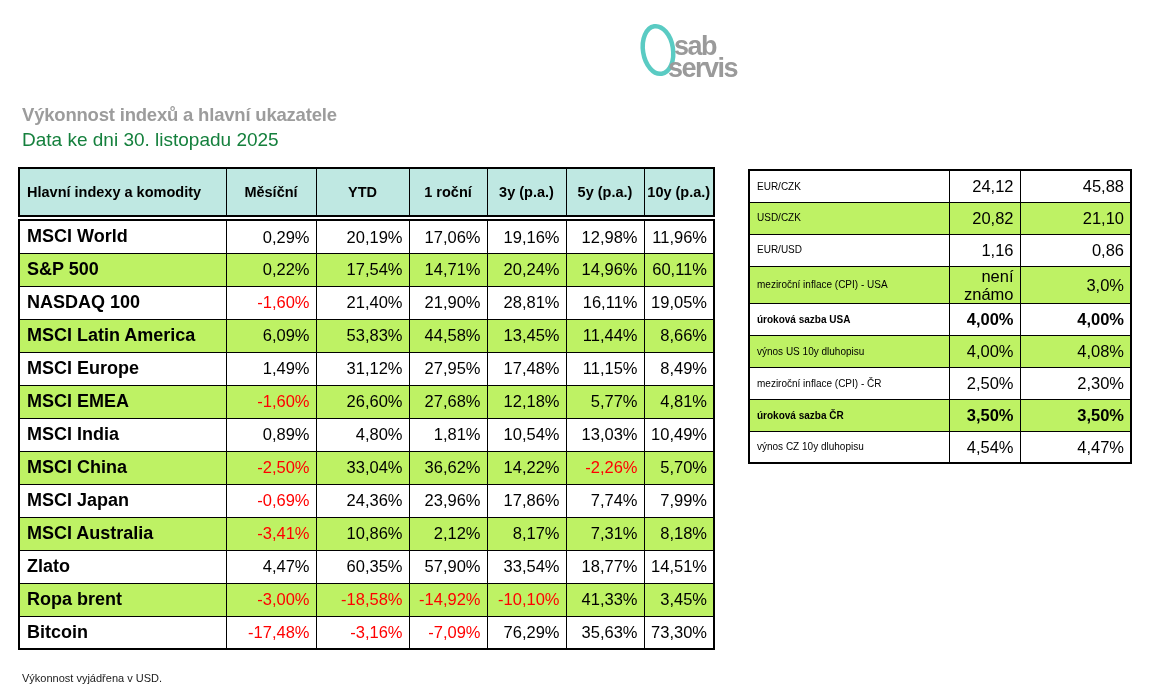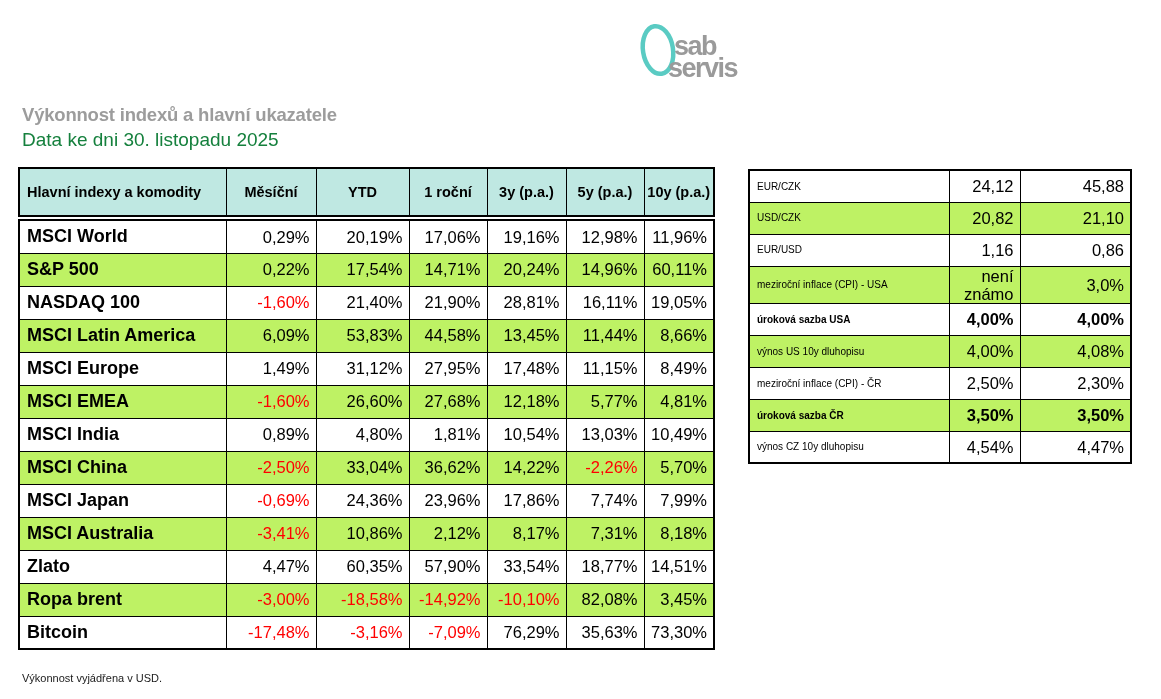--- a/index.html
+++ b/index.html
@@ -202,21 +202,21 @@
             <td class="val-cell">33,54%</td>
             <td class="val-cell">18,77%</td>
             <td class="val-cell">14,51%</td>
           </tr>
           <tr class="stripe">
             <td class="name-cell bold">Ropa brent</td>
             <td class="val-cell neg">-3,00%</td>
             <td class="val-cell neg">-18,58%</td>
             <td class="val-cell neg">-14,92%</td>
             <td class="val-cell neg">-10,10%</td>
-            <td class="val-cell">82,08%</td>
+            <td class="val-cell">41,33%</td>
             <td class="val-cell">3,45%</td>
           </tr>
           <tr>
             <td class="name-cell bold">Bitcoin</td>
             <td class="val-cell neg">-17,48%</td>
             <td class="val-cell neg">-3,16%</td>
             <td class="val-cell neg">-7,09%</td>
             <td class="val-cell">76,29%</td>
             <td class="val-cell">35,63%</td>
             <td class="val-cell">73,30%</td>

